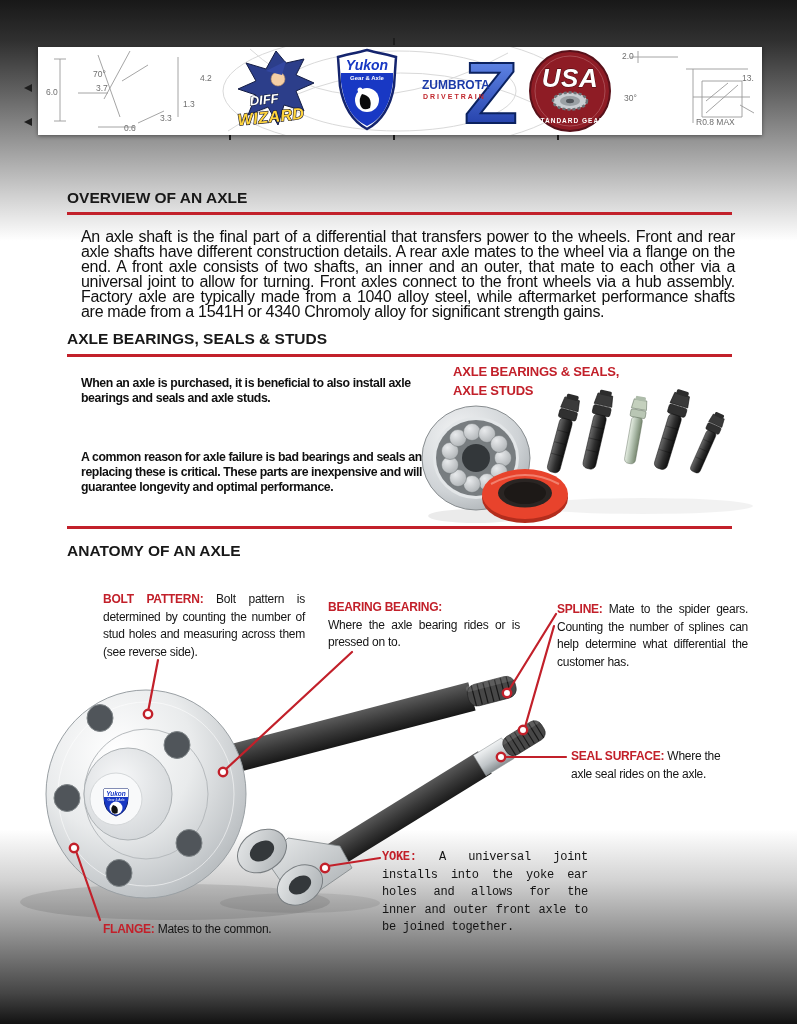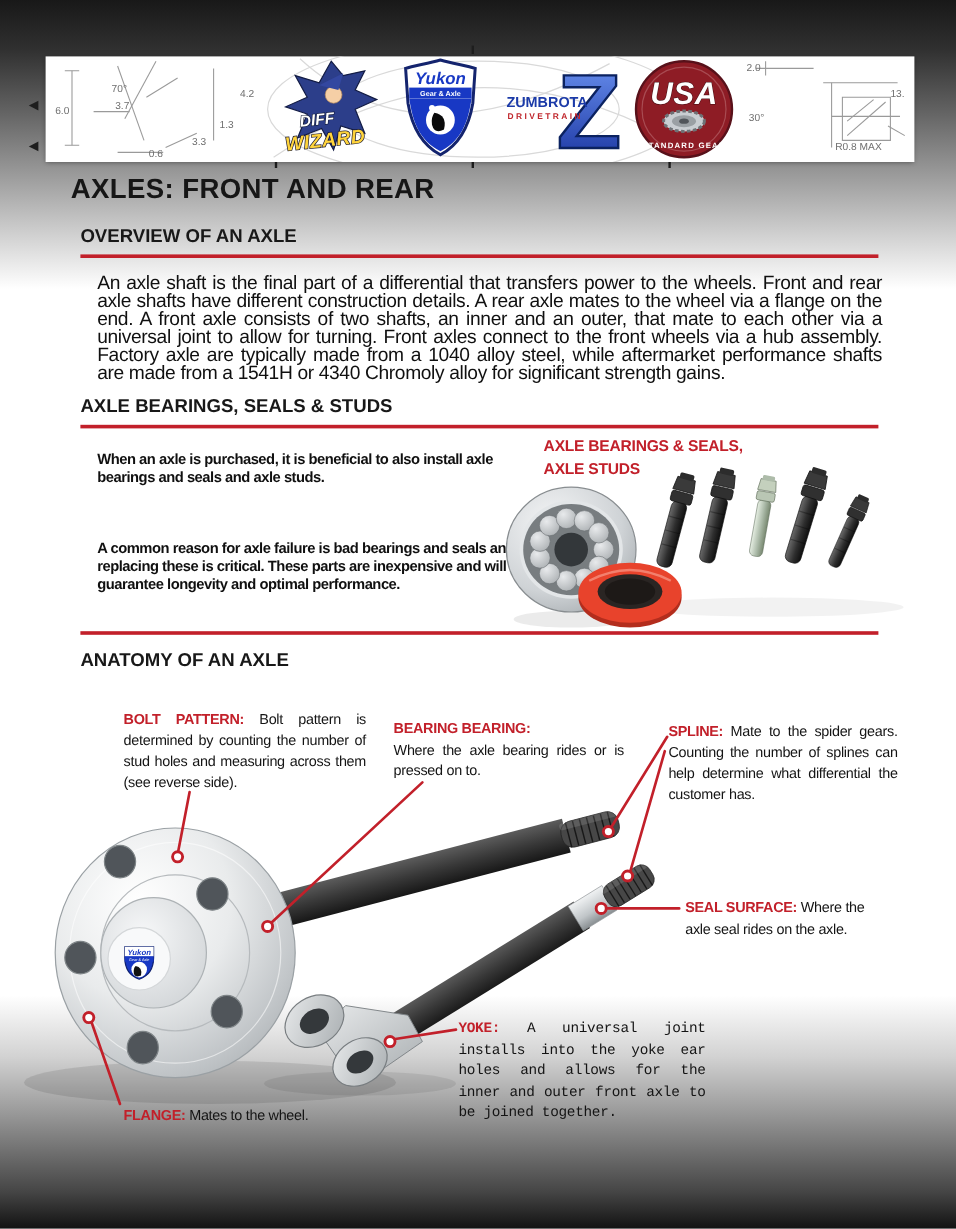--- a/index.html
+++ b/index.html
@@ -122,21 +122,20 @@
         <circle cx="40" cy="42" r="35" fill="none" stroke="#a84b52" stroke-width="1"></circle>
         <text x="40" y="38" text-anchor="middle" font-size="26" font-weight="bold" font-style="italic" fill="#ffffff" stroke="#3c0b10" stroke-width=".8" paint-order="stroke" letter-spacing=".5">USA</text>
         <ellipse cx="40" cy="52" rx="17" ry="8.5" fill="#c9ced2" stroke="#6d7276" stroke-width="2.5" stroke-dasharray="3,2"></ellipse>
         <ellipse cx="40" cy="52" rx="10" ry="5" fill="#9aa0a4"></ellipse>
         <ellipse cx="40" cy="52" rx="4" ry="2.2" fill="#50555a"></ellipse>
         <text x="40" y="74" text-anchor="middle" font-size="6.5" font-weight="bold" fill="#ffffff" letter-spacing="1">STANDARD GEAR</text>
       </g>
     </svg>
   </div>
 
-  <div class="abs page-title">AXLES: FRONT AND REAR</div>
 
   <div class="abs h2" style="top:189px;">OVERVIEW OF AN AXLE</div>
   <div class="abs rule" style="top:212px;"></div>
   <div class="abs body-text">An axle shaft is the final part of a differential that transfers power to the wheels. Front and rear axle shafts have different construction details. A rear axle mates to the wheel via a flange on the end. A front axle consists of two shafts, an inner and an outer, that mate to each other via a universal joint to allow for turning. Front axles connect to the front wheels via a hub assembly. Factory axle are typically made from a 1040 alloy steel, while aftermarket performance shafts are made from a 1541H or 4340 Chromoly alloy for significant strength gains.</div>
 
   <div class="abs h2" style="top:330px;">AXLE BEARINGS, SEALS &amp; STUDS</div>
   <div class="abs rule" style="top:354px;"></div>
   <div class="abs bold-para" style="top:376px;">When an axle is purchased, it is beneficial to also install axle bearings and seals and axle studs.</div>
   <div class="abs bold-para" style="top:426px;width:382px;margin-top:24px;">A common reason for axle failure is bad bearings and seals and replacing these is critical.  These parts are inexpensive and will guarantee longevity and optimal performance.</div>
   <div class="abs photo-label" style="top:365px;">AXLE BEARINGS &amp; SEALS,</div>
@@ -367,16 +366,16 @@
   <div class="abs co left" style="left:571px;top:748px;width:168px;">
     <span class="term">SEAL SURFACE:</span>
     <span>Where the axle seal rides on the axle.</span>
   </div>
   <div class="abs co" style="left:382px;top:849px;width:206px;font-family:Liberation Mono, monospace;">
     <span class="term">YOKE:</span>
     <span>A universal joint installs into the yoke ear holes and allows for the inner and outer front axle to be joined together.</span>
   </div>
   <div class="abs co left" style="left:103px;top:921px;width:300px;">
     <span class="term">FLANGE:</span>
-    <span>Mates to the wheel.</span>
+    <span>Mates to the common.</span>
   </div>
 
 </div>
 
 </body></html>

